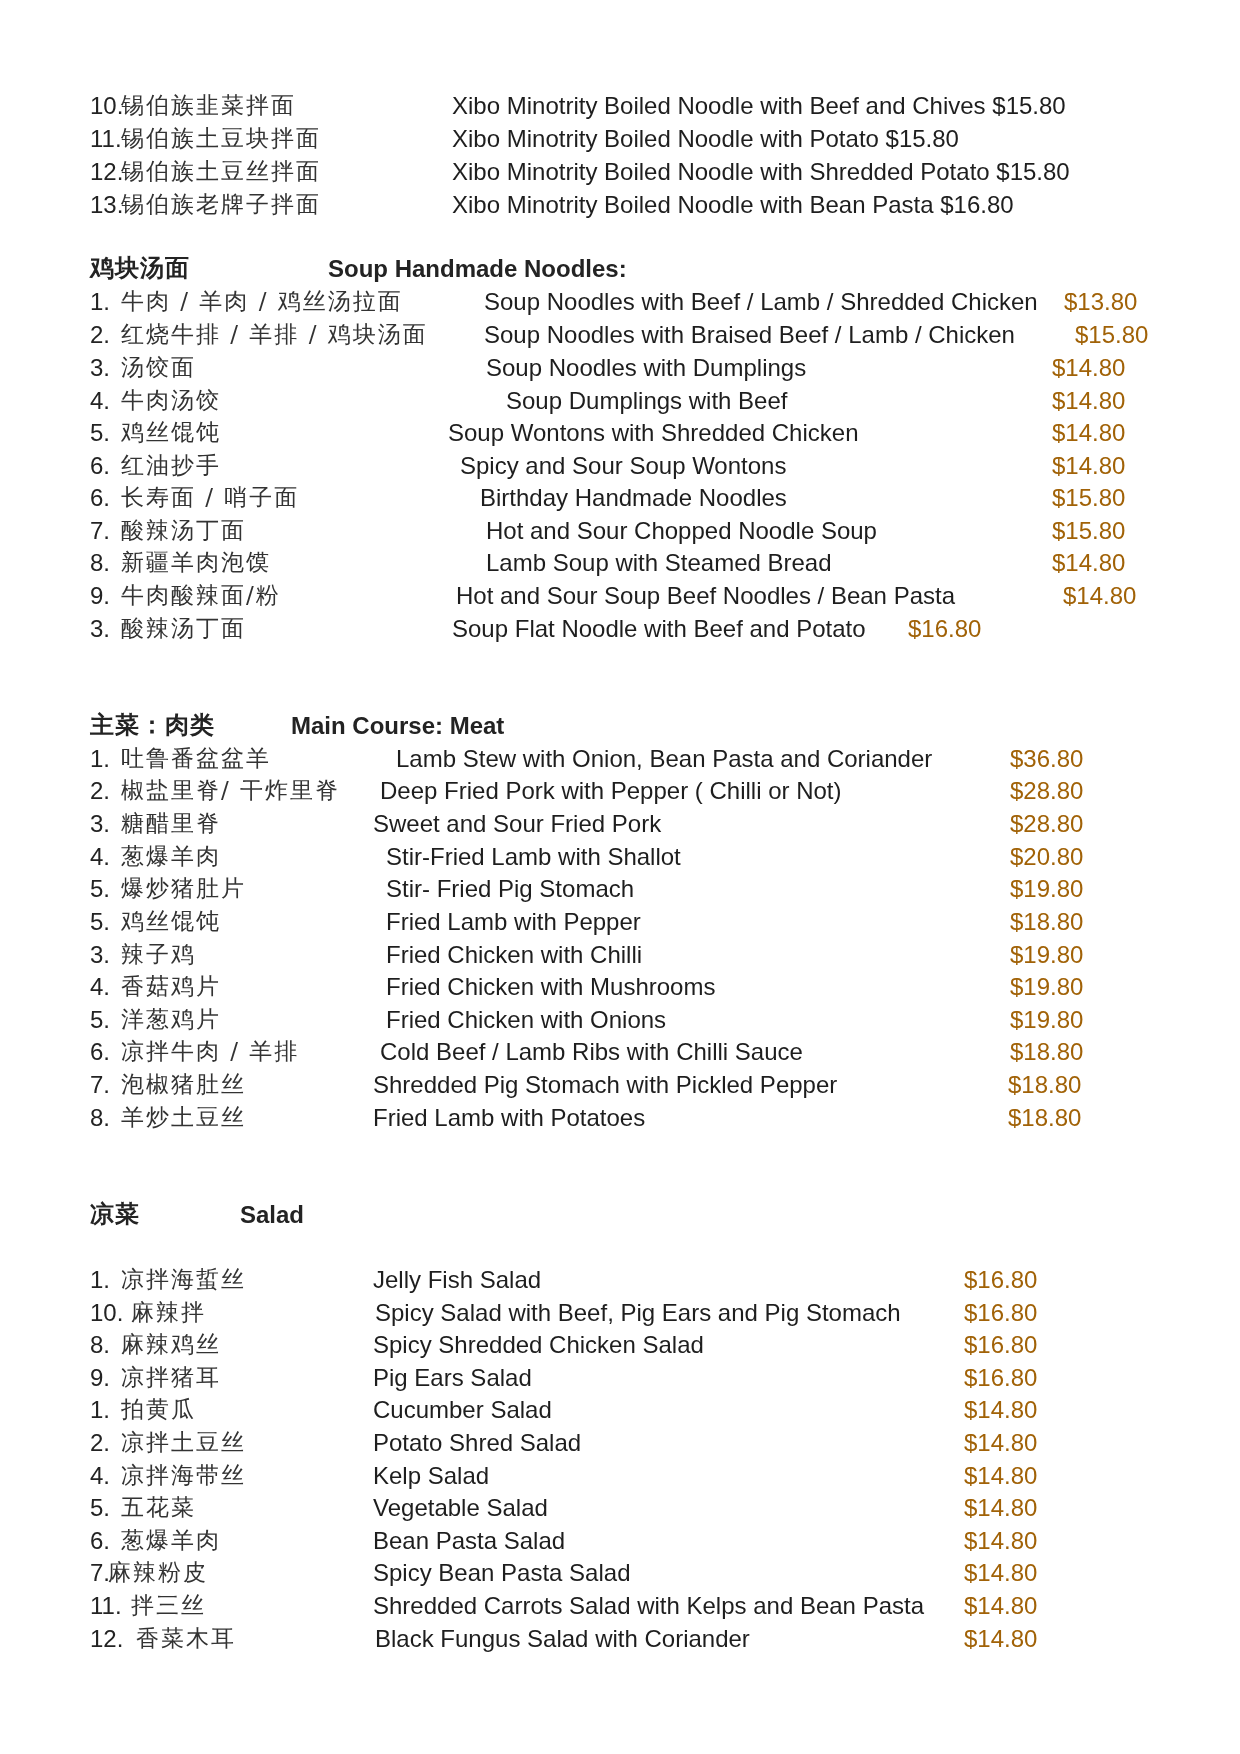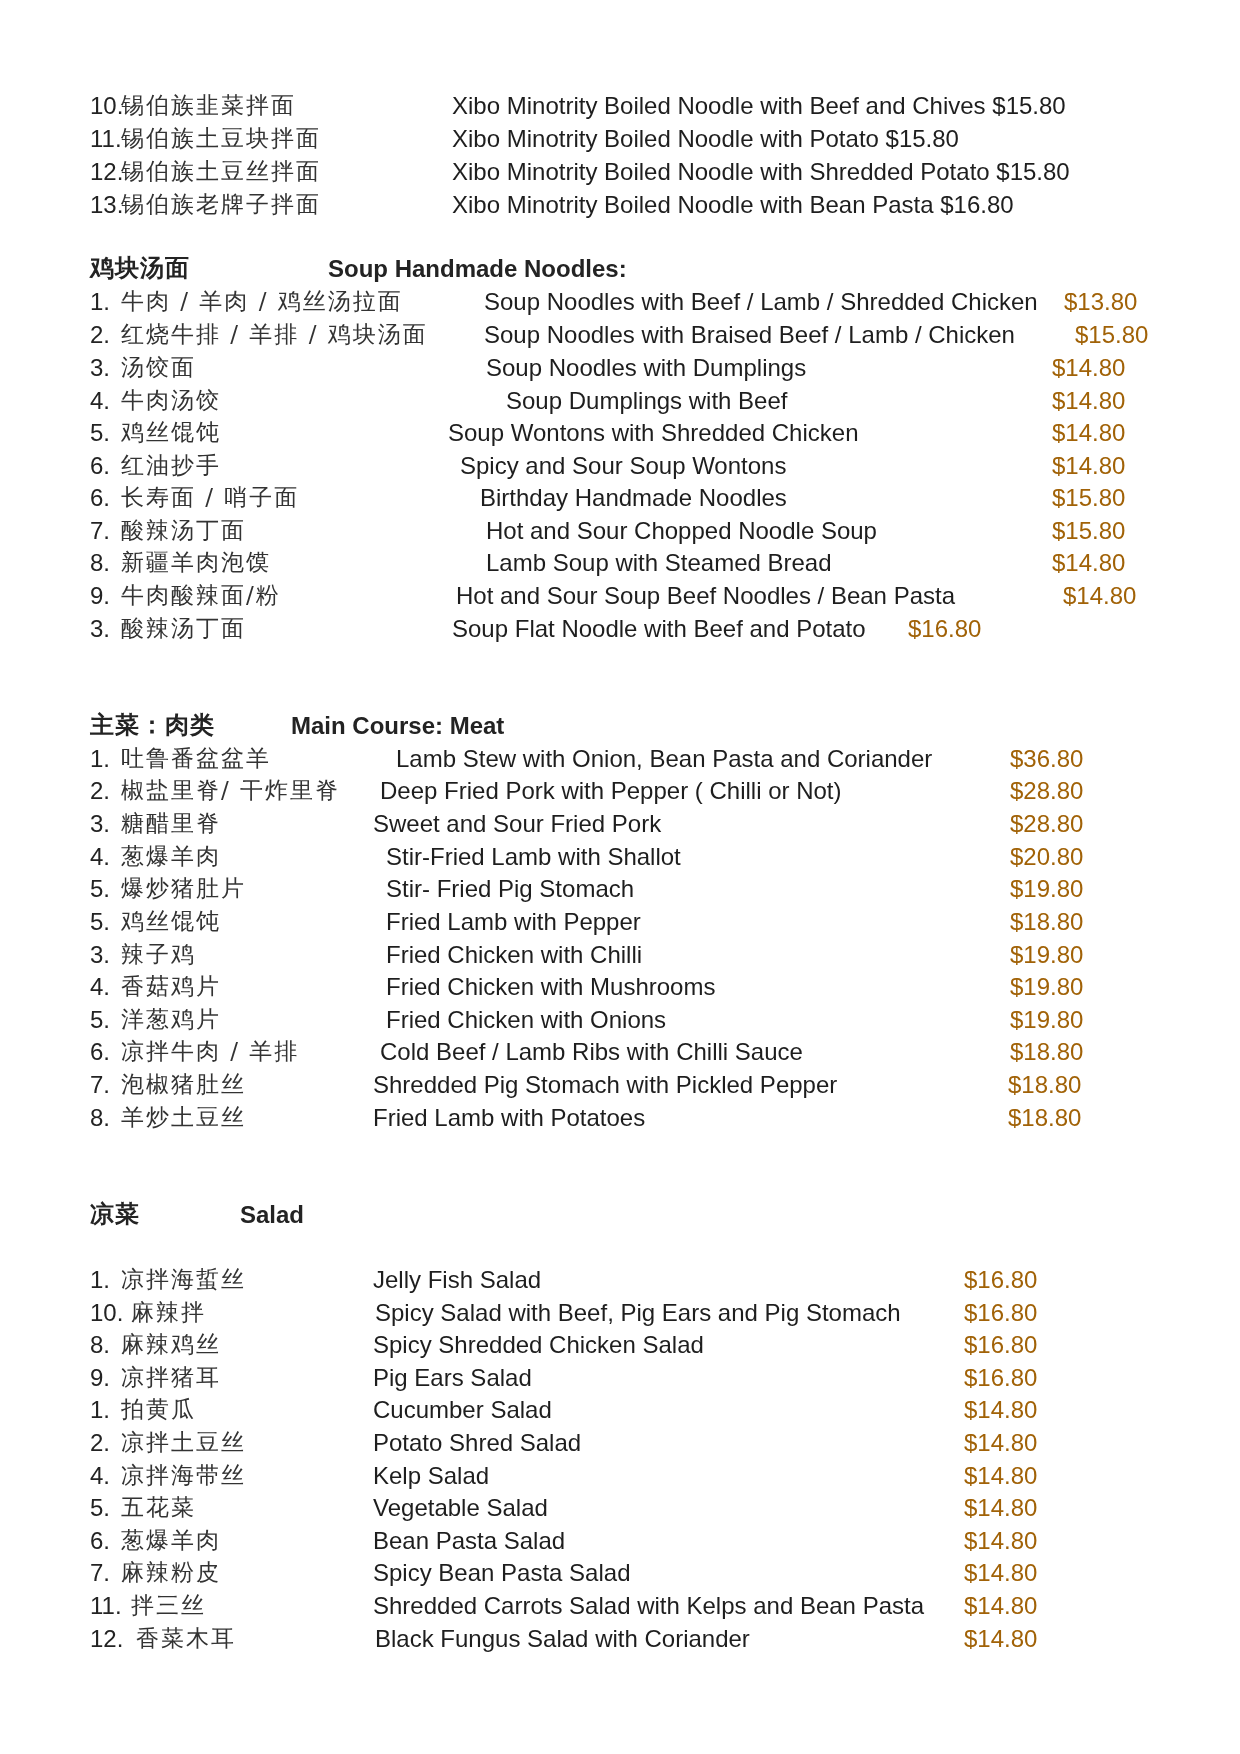--- a/index.html
+++ b/index.html
@@ -246,21 +246,21 @@
     <span class="price" style="left:964px">$14.80</span>
   </div>
   <div class="row" style="top:1524px">
     <span class="num">6.</span>
     <span class="cn" style="left:121px">葱爆羊肉</span>
     <span class="en" style="left:373px">Bean Pasta Salad</span>
     <span class="price" style="left:964px">$14.80</span>
   </div>
   <div class="row" style="top:1556px">
     <span class="num">7.</span>
-    <span class="cn" style="left:121px">麻辣粉皮</span>
+    <span class="cn" style="left:108px">麻辣粉皮</span>
     <span class="en" style="left:373px">Spicy Bean Pasta Salad</span>
     <span class="price" style="left:964px">$14.80</span>
   </div>
   <div class="row" style="top:1589px">
     <span class="num">11.</span>
     <span class="cn" style="left:131px">拌三丝</span>
     <span class="en" style="left:373px">Shredded Carrots Salad with Kelps and Bean Pasta</span>
     <span class="price" style="left:964px">$14.80</span>
   </div>
   <div class="row" style="top:1622px">

